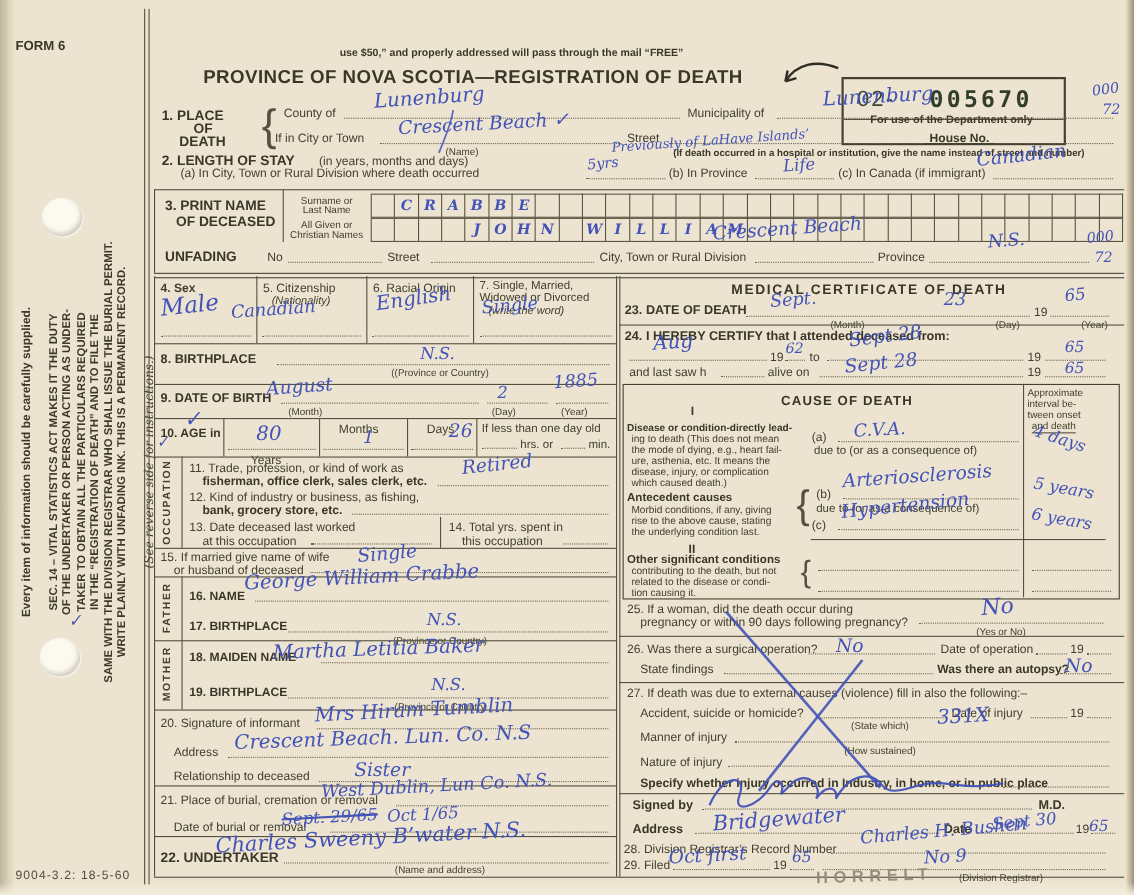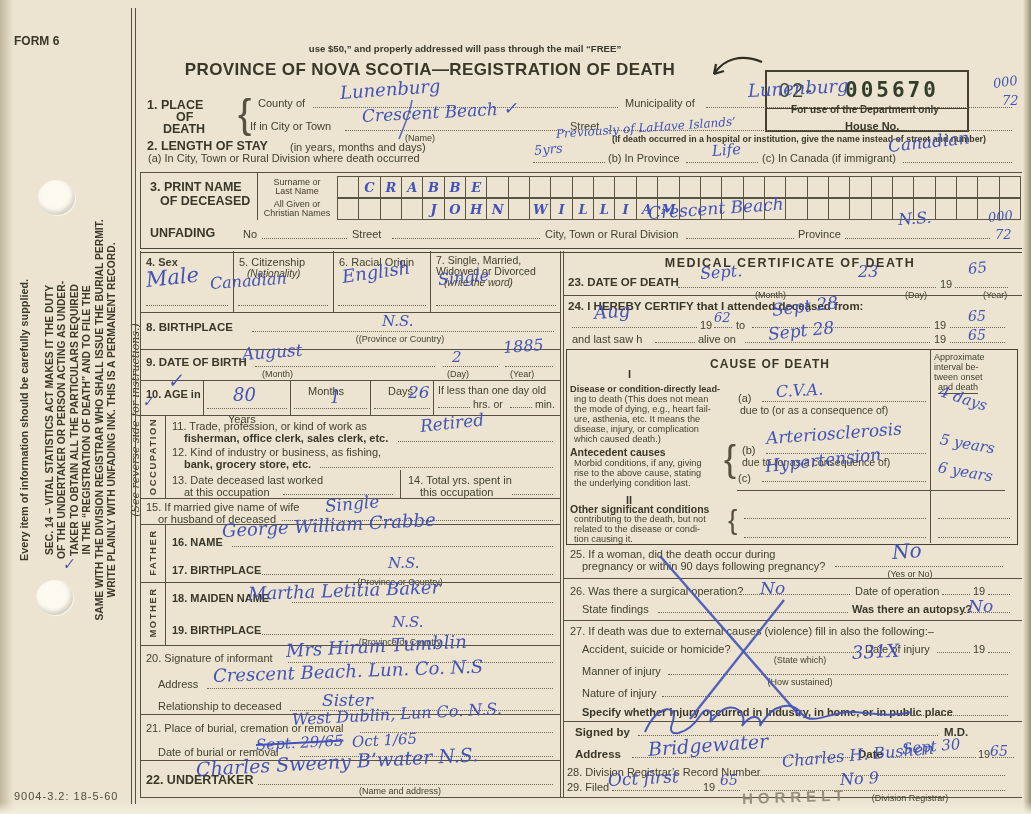--- a/index.html
+++ b/index.html
@@ -92,21 +92,21 @@
   <div class="t s c" style="left:380px;top:133px;width:80px;">(Name)</div>
   <div class="hw" style="left:362px;top:106px;font-size:17px;transform:rotate(-3deg)">Crescent Beach ✓</div>
   <div class="t" style="left:570px;top:120px;">Street</div>
   <div class="dt" style="left:608px;top:130px;width:232px;"></div>
   <div class="t b" style="left:845px;top:120px;">House No.</div>
   <div class="dt" style="left:905px;top:130px;width:107px;"></div>
   <div class="t b" style="left:612px;top:134px;font-size:8.8px;">(If death occurred in a hospital or institution, give the name instead of street and number)</div>
 
   <div class="t b" style="left:147px;top:139px;font-size:12.5px">2. LENGTH OF STAY</div>
   <div class="t" style="left:290px;top:141px;">(in years, months and days)</div>
-  <div class="t" style="left:148px;top:152px;text-align:center;">(a) In City, Town or Rural Division where death occurred</div>
+  <div class="t" style="left:164px;top:152px;text-align:center;">(a) In City, Town or Rural Division where death occurred</div>
   <div class="dt" style="left:533px;top:162px;width:72px;"></div>
   <div class="hw" style="left:534px;top:143px;font-size:13px;transform:rotate(-5deg)">5yrs</div>
   <div class="hw" style="left:556px;top:127px;font-size:12px;transform:rotate(-4deg)">Previously of LaHave Islands’</div>
   <div class="t" style="left:608px;top:152px;">(b) In Province</div>
   <div class="dt" style="left:686px;top:162px;width:72px;"></div>
   <div class="hw" style="left:712px;top:142px;font-size:15px;transform:rotate(-4deg)">Life</div>
   <div class="t" style="left:762px;top:152px;">(c) In Canada (if immigrant)</div>
   <div class="dt" style="left:903px;top:162px;width:109px;"></div>
   <div class="hw" style="left:888px;top:136px;font-size:17px;transform:rotate(-6deg)">Canadian</div>
 

